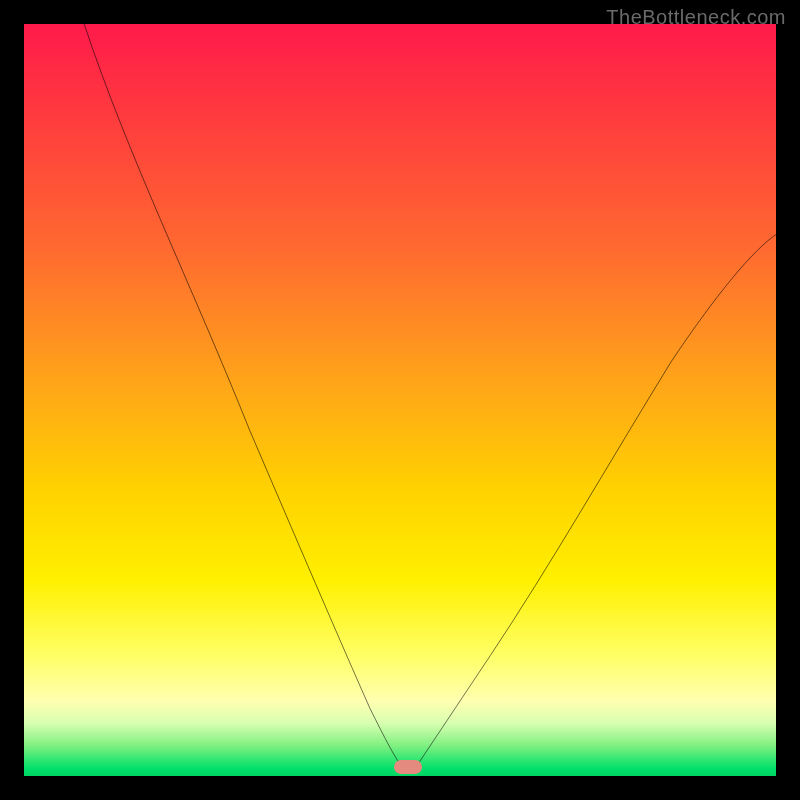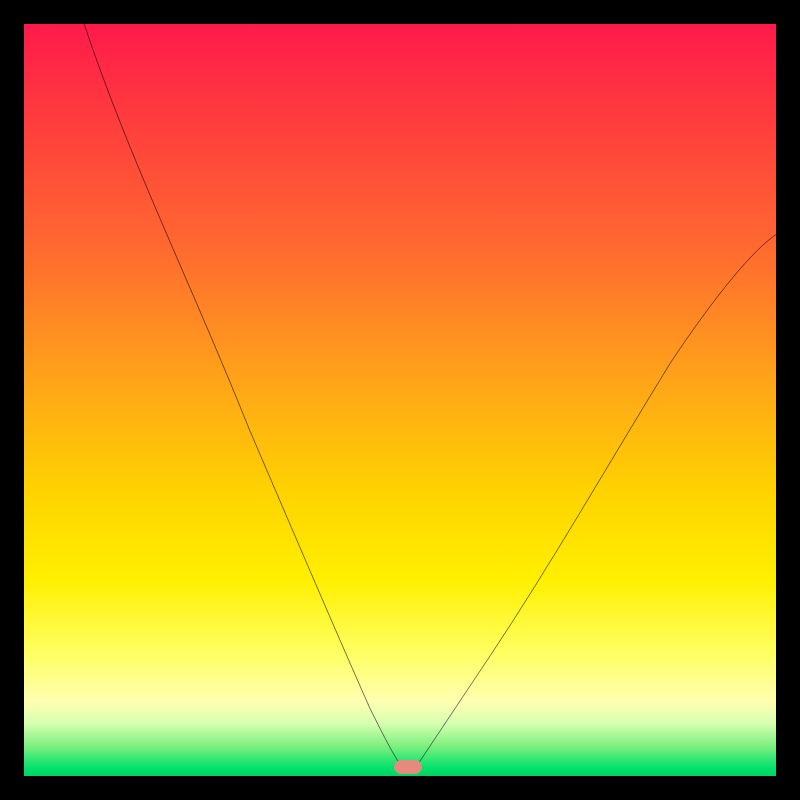--- a/index.html
+++ b/index.html
@@ -64,20 +64,21 @@
     height: 14px;
     border-radius: 7px;
     background: #e58a7f;
     transform: translate(-50%, -50%);
   }
 </style>
 </head>
 <body>
 
 <div class="frame">
+  <span class="watermark">TheBottleneck.com</span>
 
   <div class="plot">
 
     <svg class="curve" viewBox="0 0 100 100" preserveAspectRatio="none">
 
       <path d="M 8 0
                C 14 18, 22 34, 30 54
                C 36 68, 42 82, 46 91
                C 48 95, 49.5 98, 50.5 99" fill="none" stroke="#000" stroke-width="0.55" vector-effect="non-scaling-stroke"></path>
 

